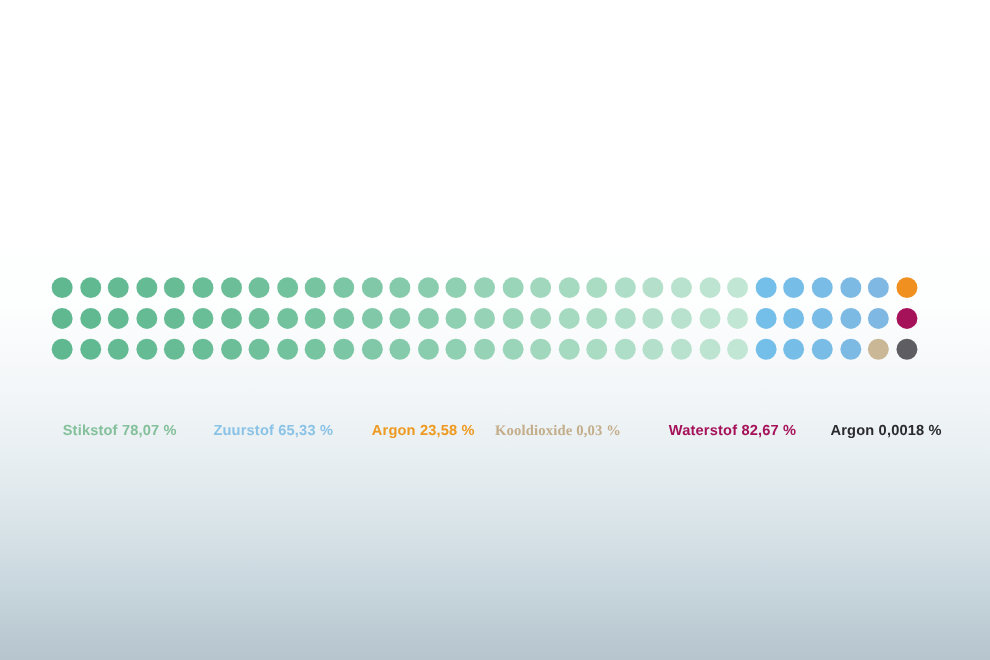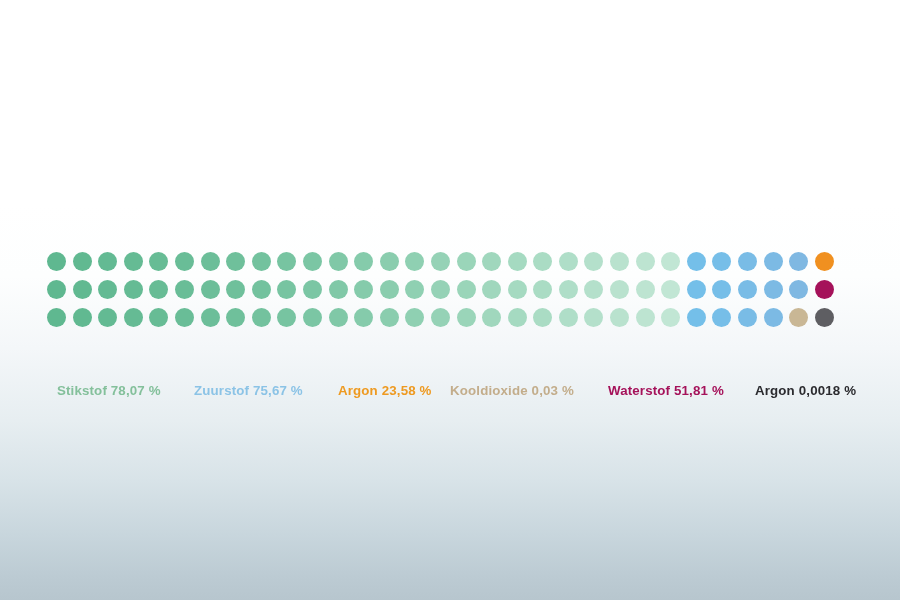--- a/index.html
+++ b/index.html
@@ -80,20 +80,20 @@
 <div id="infographic">
 
   <div id="dot-matrix">
     <div class="dot-row"><span class="dot" style="background: rgb(95, 184, 144);"></span><span class="dot" style="background: rgb(97, 185, 145);"></span><span class="dot" style="background: rgb(99, 186, 147);"></span><span class="dot" style="background: rgb(101, 187, 148);"></span><span class="dot" style="background: rgb(103, 188, 149);"></span><span class="dot" style="background: rgb(105, 189, 151);"></span><span class="dot" style="background: rgb(108, 190, 153);"></span><span class="dot" style="background: rgb(111, 192, 155);"></span><span class="dot" style="background: rgb(115, 194, 158);"></span><span class="dot" style="background: rgb(119, 196, 161);"></span><span class="dot" style="background: rgb(123, 198, 164);"></span><span class="dot" style="background: rgb(128, 200, 167);"></span><span class="dot" style="background: rgb(133, 203, 171);"></span><span class="dot" style="background: rgb(138, 205, 174);"></span><span class="dot" style="background: rgb(143, 208, 178);"></span><span class="dot" style="background: rgb(149, 210, 182);"></span><span class="dot" style="background: rgb(154, 213, 185);"></span><span class="dot" style="background: rgb(160, 215, 189);"></span><span class="dot" style="background: rgb(165, 218, 193);"></span><span class="dot" style="background: rgb(170, 220, 196);"></span><span class="dot" style="background: rgb(175, 222, 200);"></span><span class="dot" style="background: rgb(180, 224, 203);"></span><span class="dot" style="background: rgb(185, 226, 206);"></span><span class="dot" style="background: rgb(189, 228, 209);"></span><span class="dot" style="background: rgb(193, 230, 212);"></span><span class="dot" style="background: rgb(116, 191, 233);"></span><span class="dot" style="background: rgb(118, 190, 232);"></span><span class="dot" style="background: rgb(121, 188, 230);"></span><span class="dot" style="background: rgb(124, 186, 228);"></span><span class="dot" style="background: rgb(127, 184, 226);"></span><span class="dot" style="background: rgb(240, 144, 32);"></span></div>
     <div class="dot-row"><span class="dot" style="background: rgb(95, 184, 144);"></span><span class="dot" style="background: rgb(97, 185, 145);"></span><span class="dot" style="background: rgb(99, 186, 147);"></span><span class="dot" style="background: rgb(101, 187, 148);"></span><span class="dot" style="background: rgb(103, 188, 149);"></span><span class="dot" style="background: rgb(105, 189, 151);"></span><span class="dot" style="background: rgb(108, 190, 153);"></span><span class="dot" style="background: rgb(111, 192, 155);"></span><span class="dot" style="background: rgb(115, 194, 158);"></span><span class="dot" style="background: rgb(119, 196, 161);"></span><span class="dot" style="background: rgb(123, 198, 164);"></span><span class="dot" style="background: rgb(128, 200, 167);"></span><span class="dot" style="background: rgb(133, 203, 171);"></span><span class="dot" style="background: rgb(138, 205, 174);"></span><span class="dot" style="background: rgb(143, 208, 178);"></span><span class="dot" style="background: rgb(149, 210, 182);"></span><span class="dot" style="background: rgb(154, 213, 185);"></span><span class="dot" style="background: rgb(160, 215, 189);"></span><span class="dot" style="background: rgb(165, 218, 193);"></span><span class="dot" style="background: rgb(170, 220, 196);"></span><span class="dot" style="background: rgb(175, 222, 200);"></span><span class="dot" style="background: rgb(180, 224, 203);"></span><span class="dot" style="background: rgb(185, 226, 206);"></span><span class="dot" style="background: rgb(189, 228, 209);"></span><span class="dot" style="background: rgb(193, 230, 212);"></span><span class="dot" style="background: rgb(116, 191, 233);"></span><span class="dot" style="background: rgb(118, 190, 232);"></span><span class="dot" style="background: rgb(121, 188, 230);"></span><span class="dot" style="background: rgb(124, 186, 228);"></span><span class="dot" style="background: rgb(127, 184, 226);"></span><span class="dot" style="background: rgb(165, 18, 90);"></span></div>
     <div class="dot-row"><span class="dot" style="background: rgb(95, 184, 144);"></span><span class="dot" style="background: rgb(97, 185, 145);"></span><span class="dot" style="background: rgb(99, 186, 147);"></span><span class="dot" style="background: rgb(101, 187, 148);"></span><span class="dot" style="background: rgb(103, 188, 149);"></span><span class="dot" style="background: rgb(105, 189, 151);"></span><span class="dot" style="background: rgb(108, 190, 153);"></span><span class="dot" style="background: rgb(111, 192, 155);"></span><span class="dot" style="background: rgb(115, 194, 158);"></span><span class="dot" style="background: rgb(119, 196, 161);"></span><span class="dot" style="background: rgb(123, 198, 164);"></span><span class="dot" style="background: rgb(128, 200, 167);"></span><span class="dot" style="background: rgb(133, 203, 171);"></span><span class="dot" style="background: rgb(138, 205, 174);"></span><span class="dot" style="background: rgb(143, 208, 178);"></span><span class="dot" style="background: rgb(149, 210, 182);"></span><span class="dot" style="background: rgb(154, 213, 185);"></span><span class="dot" style="background: rgb(160, 215, 189);"></span><span class="dot" style="background: rgb(165, 218, 193);"></span><span class="dot" style="background: rgb(170, 220, 196);"></span><span class="dot" style="background: rgb(175, 222, 200);"></span><span class="dot" style="background: rgb(180, 224, 203);"></span><span class="dot" style="background: rgb(185, 226, 206);"></span><span class="dot" style="background: rgb(189, 228, 209);"></span><span class="dot" style="background: rgb(193, 230, 212);"></span><span class="dot" style="background: rgb(116, 191, 233);"></span><span class="dot" style="background: rgb(118, 190, 232);"></span><span class="dot" style="background: rgb(121, 188, 230);"></span><span class="dot" style="background: rgb(124, 186, 228);"></span><span class="dot" style="background: rgb(201, 183, 149);"></span><span class="dot" style="background: rgb(94, 94, 98);"></span></div>
   </div>
 
   <div id="legend">
       <span class="legend-item" style="left: 57px; color: rgb(132, 192, 155);">Stikstof 78,07 %</span>
-      <span class="legend-item" style="left: 194px; color: rgb(139, 195, 230);">Zuurstof 75,67 %</span>
+      <span class="legend-item" style="left: 194px; color: rgb(139, 195, 230);">Zuurstof 65,33 %</span>
       <span class="legend-item" style="left: 338px; color: rgb(238, 154, 33);">Argon 23,58 %</span>
-      <span class="legend-item" style="left: 450px; color: rgb(195, 173, 139);">Kooldioxide 0,03 %</span>
-      <span class="legend-item" style="left: 608px; color: rgb(165, 18, 90);">Waterstof 51,81 %</span>
+      <span class="legend-item" style="left: 450px; color: rgb(195, 173, 139); font-family: Liberation Serif, serif;">Kooldioxide 0,03 %</span>
+      <span class="legend-item" style="left: 608px; color: rgb(165, 18, 90);">Waterstof 82,67 %</span>
       <span class="legend-item" style="left: 755px; color: rgb(43, 43, 47);">Argon 0,0018 %</span>
     </div>
 
 </div>
 
 </body></html>

